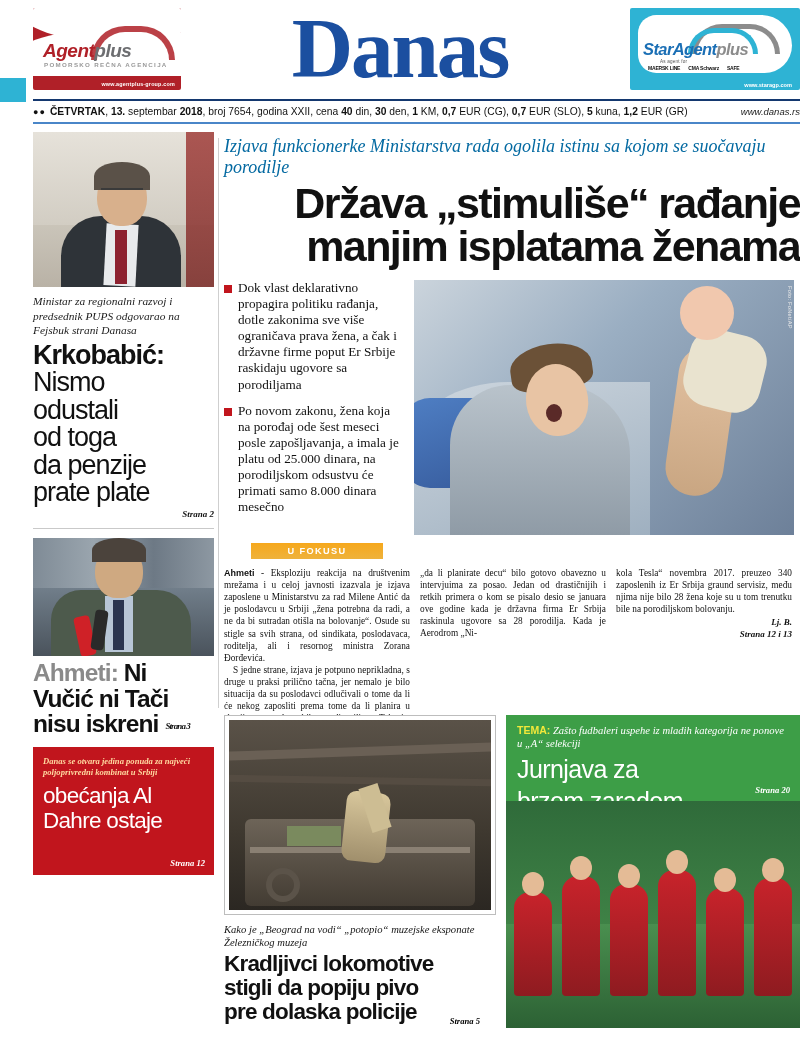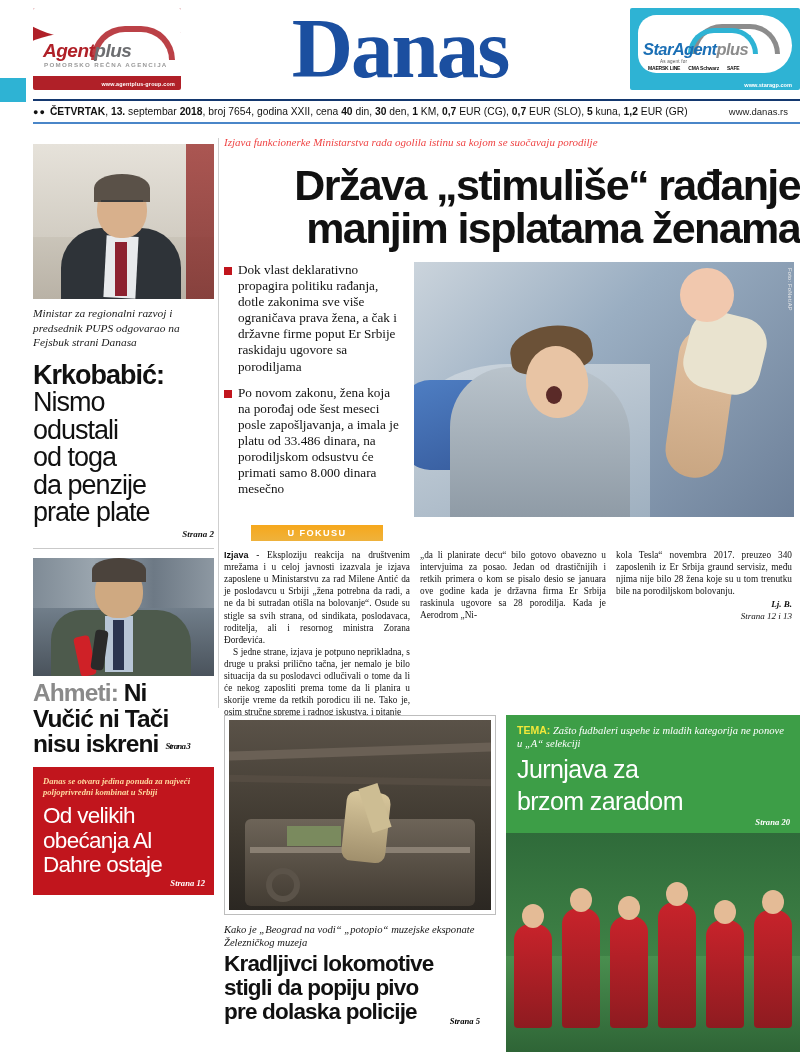--- a/index.html
+++ b/index.html
@@ -101,27 +101,27 @@
   
   .datebar {
     position: absolute; left: 33px; top: 99px; width: 767px; height: 25px;
     border-top: 2.5px solid #14386f; border-bottom: 2.5px solid #4a86c8;
     display: flex; align-items: center;
     font-size: 10.3px; color: #111; white-space: nowrap;
     font-family: "Liberation Sans", sans-serif;
   }
   .datebar .dots { color:#111; font-size: 9px; margin-right: 4px; letter-spacing:1px;}
   .datebar b { font-weight: bold; }
-  .datebar .site { margin-left: auto; padding-right: 12px; font-size: 9.5px; color:#222;}
+  .datebar .site { margin-left: auto; padding-right: 0; font-size: 9.5px; color:#222;font-style:italic;}
 
   
   .body-grid { position: absolute; left: 0; top: 130px; width: 800px; height: 920px; }
 
   
-  .col-left { position: absolute; left: 33px; top: 14px; width: 181px; }
+  .col-left { position: absolute; left: 33px; top: 2px; width: 181px; }
   .sep-v {
     position: absolute; left: 218px; top: 8px; width: 1px; height: 570px;
     background: #cfcfcf;
   }
   .photo { background: #cfd4d8; position: relative; overflow: hidden; }
 
   .ph-krko { height: 155px; }
   .ph-krko .bg { position:absolute; inset:0;
     background: linear-gradient(180deg,#d8d4cd 0%,#cfcabf 48%,#b9b2a6 100%); }
   .ph-krko .wall { position:absolute; left:0; top:0; width:100%; height:60%;
@@ -138,21 +138,21 @@
     background:#5a5148; border-radius:50% 50% 0 0; }
   .ph-krko .glass { position:absolute; left:68px; top:56px; width:42px; height:9px;
     border-top:2px solid #3a3a3a; }
   .ph-krko .red { position:absolute; right:0; top:0; width:28px; height:100%;
     background:linear-gradient(180deg,#9c3330,#7a2523); opacity:.8;}
 
   .kicker {
     font-family: "Liberation Serif", serif; font-style: italic;
     font-size: 11.4px; line-height: 1.28; color: #1a1a1a; margin-top: 7px;
   }
-  .hl-krko { margin-top: 12px; }
+  .hl-krko { margin-top: 4px; }
   .hl-krko .l {
     font-size: 27px; line-height: 1.02; letter-spacing: -1px; color: #111;
     font-family: "Liberation Sans", sans-serif;
   }
   .hl-krko .l.b { font-weight: bold; }
   .strana {
     font-family: "Liberation Serif", serif; font-weight: bold; font-style: italic;
     font-size: 9px; text-align: right; color: #111; margin-top: 2px;
   }
   .hsep { height: 1px; background: #c9c9c9; margin: 9px 0 9px; }
@@ -198,21 +198,21 @@
   .redbox .rs {
     position:absolute; right:9px; bottom:7px;
     font-family:"Liberation Serif", serif; font-weight:bold; font-style:italic;
     font-size:8.6px; color:#fff;
   }
 
   
   .main { position: absolute; left: 224px; top: 6px; width: 576px; }
   .main-kicker {
     font-family:"Liberation Serif", serif; font-style: italic;
-    font-size: 11px; color:#ef4444; margin-bottom: 16px;
+    font-size: 18px; color:#0369a1; margin-bottom: 4px;
   }
   .main-hl {
     font-size: 43px; font-weight: bold; line-height: 1.0; letter-spacing:-1.6px;
     color:#111; text-align: right;
   }
   .main-hl .ln { display:block; }
 
   .main-mid { display: flex; margin-top: 12px; }
   .bullets { width: 186px; padding-right: 10px; }
   .bullet { display: flex; margin-bottom: 10px; }
@@ -264,21 +264,21 @@
   .cols3 { display:flex; margin-top: 8px; gap: 10px; }
   .artcol { font-family:"Liberation Serif", serif; font-size: 9.3px;
     line-height: 1.30; color:#111; text-align: justify; }
   .artcol p { margin-bottom: 0; }
   .artcol p + p { text-indent: 9px; }
   .artcol b.city { font-family:"Liberation Sans", sans-serif; font-weight:bold; font-size:9px;}
   .c1 { width: 186px; }
   .c2 { width: 186px; padding-top: 0; }
   .c3 { width: 176px; }
   .byline { text-align:right; font-weight:bold; font-style:italic; font-size:9px; margin-top:2px;}
-  .byline2 { text-align:right; font-weight:normal; font-style:italic; font-size:9px; }
+  .byline2 { text-align:right; font-weight:bold; font-style:italic; font-size:9px; }
 
   
   .bottom { position:absolute; left:224px; top:585px; width:576px; display:flex; gap:10px; }
   .b-mid { width: 272px; }
   .ph-loco { height: 200px; border:1px solid #bdbdbd; padding:4px; background:#fff;}
   .ph-loco .inner { position:relative; width:100%; height:100%; overflow:hidden;
     background: linear-gradient(180deg,#5a5248 0%,#3e382f 60%,#2b2722 100%); }
   .ph-loco .beam1 { position:absolute; left:0; top:14%; width:100%; height:9px;
     background:#6a6055; transform: rotate(-2deg);}
   .ph-loco .beam2 { position:absolute; left:0; top:30%; width:100%; height:7px;
@@ -300,21 +300,21 @@
   .b-kicker {
     font-family:"Liberation Serif", serif; font-style:italic; font-size:10.6px;
     line-height:1.25; margin-top:8px; color:#141414;
   }
   .b-hl { margin-top:3px; position:relative; }
   .b-hl .l { font-size:22.5px; font-weight:bold; line-height:1.06; letter-spacing:-.8px; color:#111;}
   .b-hl .s { position:absolute; right:16px; bottom:-2px;
     font-family:"Liberation Serif", serif; font-weight:bold; font-style:italic; font-size:8.6px;}
 
   .b-right { width: 294px; }
-  .greenbox { background:#3d9e47; padding:9px 11px 16px; position:relative; height:118px;}
+  .greenbox { background:#3d9e47; padding:9px 11px 16px; position:relative; height:86px;}
   .greenbox .gk {
     font-family:"Liberation Serif", serif; font-style:italic; font-size:10.6px;
     line-height:1.26; color:#fff;
   }
   .greenbox .gk b { color:#f2e83a; font-family:"Liberation Sans",sans-serif;
     font-style: normal; font-weight:bold; font-size:10.5px;}
   .greenbox .gl { font-size:25px; line-height:1.1; color:#fff; margin-top:5px; letter-spacing:-.6px;}
   .greenbox .gs { position:absolute; right:10px; bottom:6px;
     font-family:"Liberation Serif", serif; font-weight:bold; font-style:italic;
     font-size:8.6px; color:#fff;}
@@ -415,21 +415,20 @@
 
 
       <div class="hl-ahmeti">
         <div class="l"><span class="gray">Ahmeti:</span> <span>Ni</span></div>
         <div class="l">Vučić ni Tači</div>
         <div class="l"><span>nisu iskreni</span><span class="inline-strana">Strana 3</span></div>
       </div>
 
       <div class="redbox">
         <div class="rk">Danas se otvara jedina ponuda za najveći poljoprivredni kombinat u Srbiji</div>
-        <div class="rl">Od velikih</div>
         <div class="rl">obećanja Al</div>
         <div class="rl">Dahre ostaje</div>
         <div class="rs">Strana 12</div>
       </div>
     </div>
 
     <div class="main">
       <div class="main-kicker">Izjava funkcionerke Ministarstva rada ogolila istinu sa kojom se suočavaju porodilje</div>
       <div class="main-hl">
         <span class="ln">Država „stimuliše“ rađanje</span>
@@ -437,21 +436,21 @@
       </div>
 
       <div class="main-mid">
         <div class="bullets">
           <div class="bullet">
             <span class="sq"></span>
             <p>Dok vlast deklarativno propagira politiku rađanja, dotle zakonima sve više ograničava prava žena, a čak i državne firme poput Er Srbije raskidaju ugovore sa porodiljama</p>
           </div>
           <div class="bullet">
             <span class="sq"></span>
-            <p>Po novom zakonu, žena koja na porođaj ode šest meseci posle zapošljavanja, a imala je platu od 33.486 dinara, na porodiljskom odsustvu će primati samo 8.000 dinara mesečno</p>
+            <p>Po novom zakonu, žena koja na porođaj ode šest meseci posle zapošljavanja, a imala je platu od 25.000 dinara, na porodiljskom odsustvu će primati samo 8.000 dinara mesečno</p>
           </div>
         </div>
 
         <div class="main-photo">
           <div class="bgw"></div>
           <div class="sheet"></div>
           <div class="pillow"></div>
           <div class="robe"></div>
           <div class="hairw"></div>
           <div class="face"></div>
@@ -462,21 +461,21 @@
           <div class="credit">Foto: FoNet/AP</div>
         </div>
       </div>
 
       <div class="fokus-wrap">
         <div class="fokus">U FOKUSU</div>
       </div>
 
       <div class="cols3">
         <div class="artcol c1">
-          <p><b class="city">Izjava</b><span> - Eksploziju reakcija na društvenim mrežama i u celoj javnosti izazvala je izjava zaposlene u Ministarstvu za rad Milene Antić da je poslodavcu u Srbiji „žena potrebna da radi, a ne da bi sutradan otišla na bolovanje“. Osude su stigle sa svih strana, od sindikata, poslodavaca, roditelja, ali i resornog ministra Zorana Đorđevića.</span></p>
+          <p><b class="city">Ahmeti</b><span> - Eksploziju reakcija na društvenim mrežama i u celoj javnosti izazvala je izjava zaposlene u Ministarstvu za rad Milene Antić da je poslodavcu u Srbiji „žena potrebna da radi, a ne da bi sutradan otišla na bolovanje“. Osude su stigle sa svih strana, od sindikata, poslodavaca, roditelja, ali i resornog ministra Zorana Đorđevića.</span></p>
           <p>S jedne strane, izjava je potpuno neprikladna, s druge u praksi prilično tačna, jer nemalo je bilo situacija da su poslodavci odlučivali o tome da li će nekog zaposliti prema tome da li planira u skorije vreme da retkih porodicu ili ne. Tako je, osim stručne spreme i radnog iskustva, i pitanje</p>
         </div>
         <div class="artcol c2">
           <p>„da li planirate decu“ bilo gotovo obavezno u intervjuima za posao. Jedan od drastičnijih i retkih primera o kom se pisalo desio se januara ove godine kada je državna firma Er Srbija raskinula ugovore sa 28 porodilja. Kada je Aerodrom „Ni-</p>
         </div>
         <div class="artcol c3">
           <p>kola Tesla“ novembra 2017. preuzeo 340 zaposlenih iz Er Srbija graund servisiz, među njima nije bilo 28 žena koje su u tom trenutku bile na porodiljskom bolovanju.</p>
           <div class="byline">Lj. B.</div>
           <div class="byline2">Strana 12 i 13</div>
         </div>

